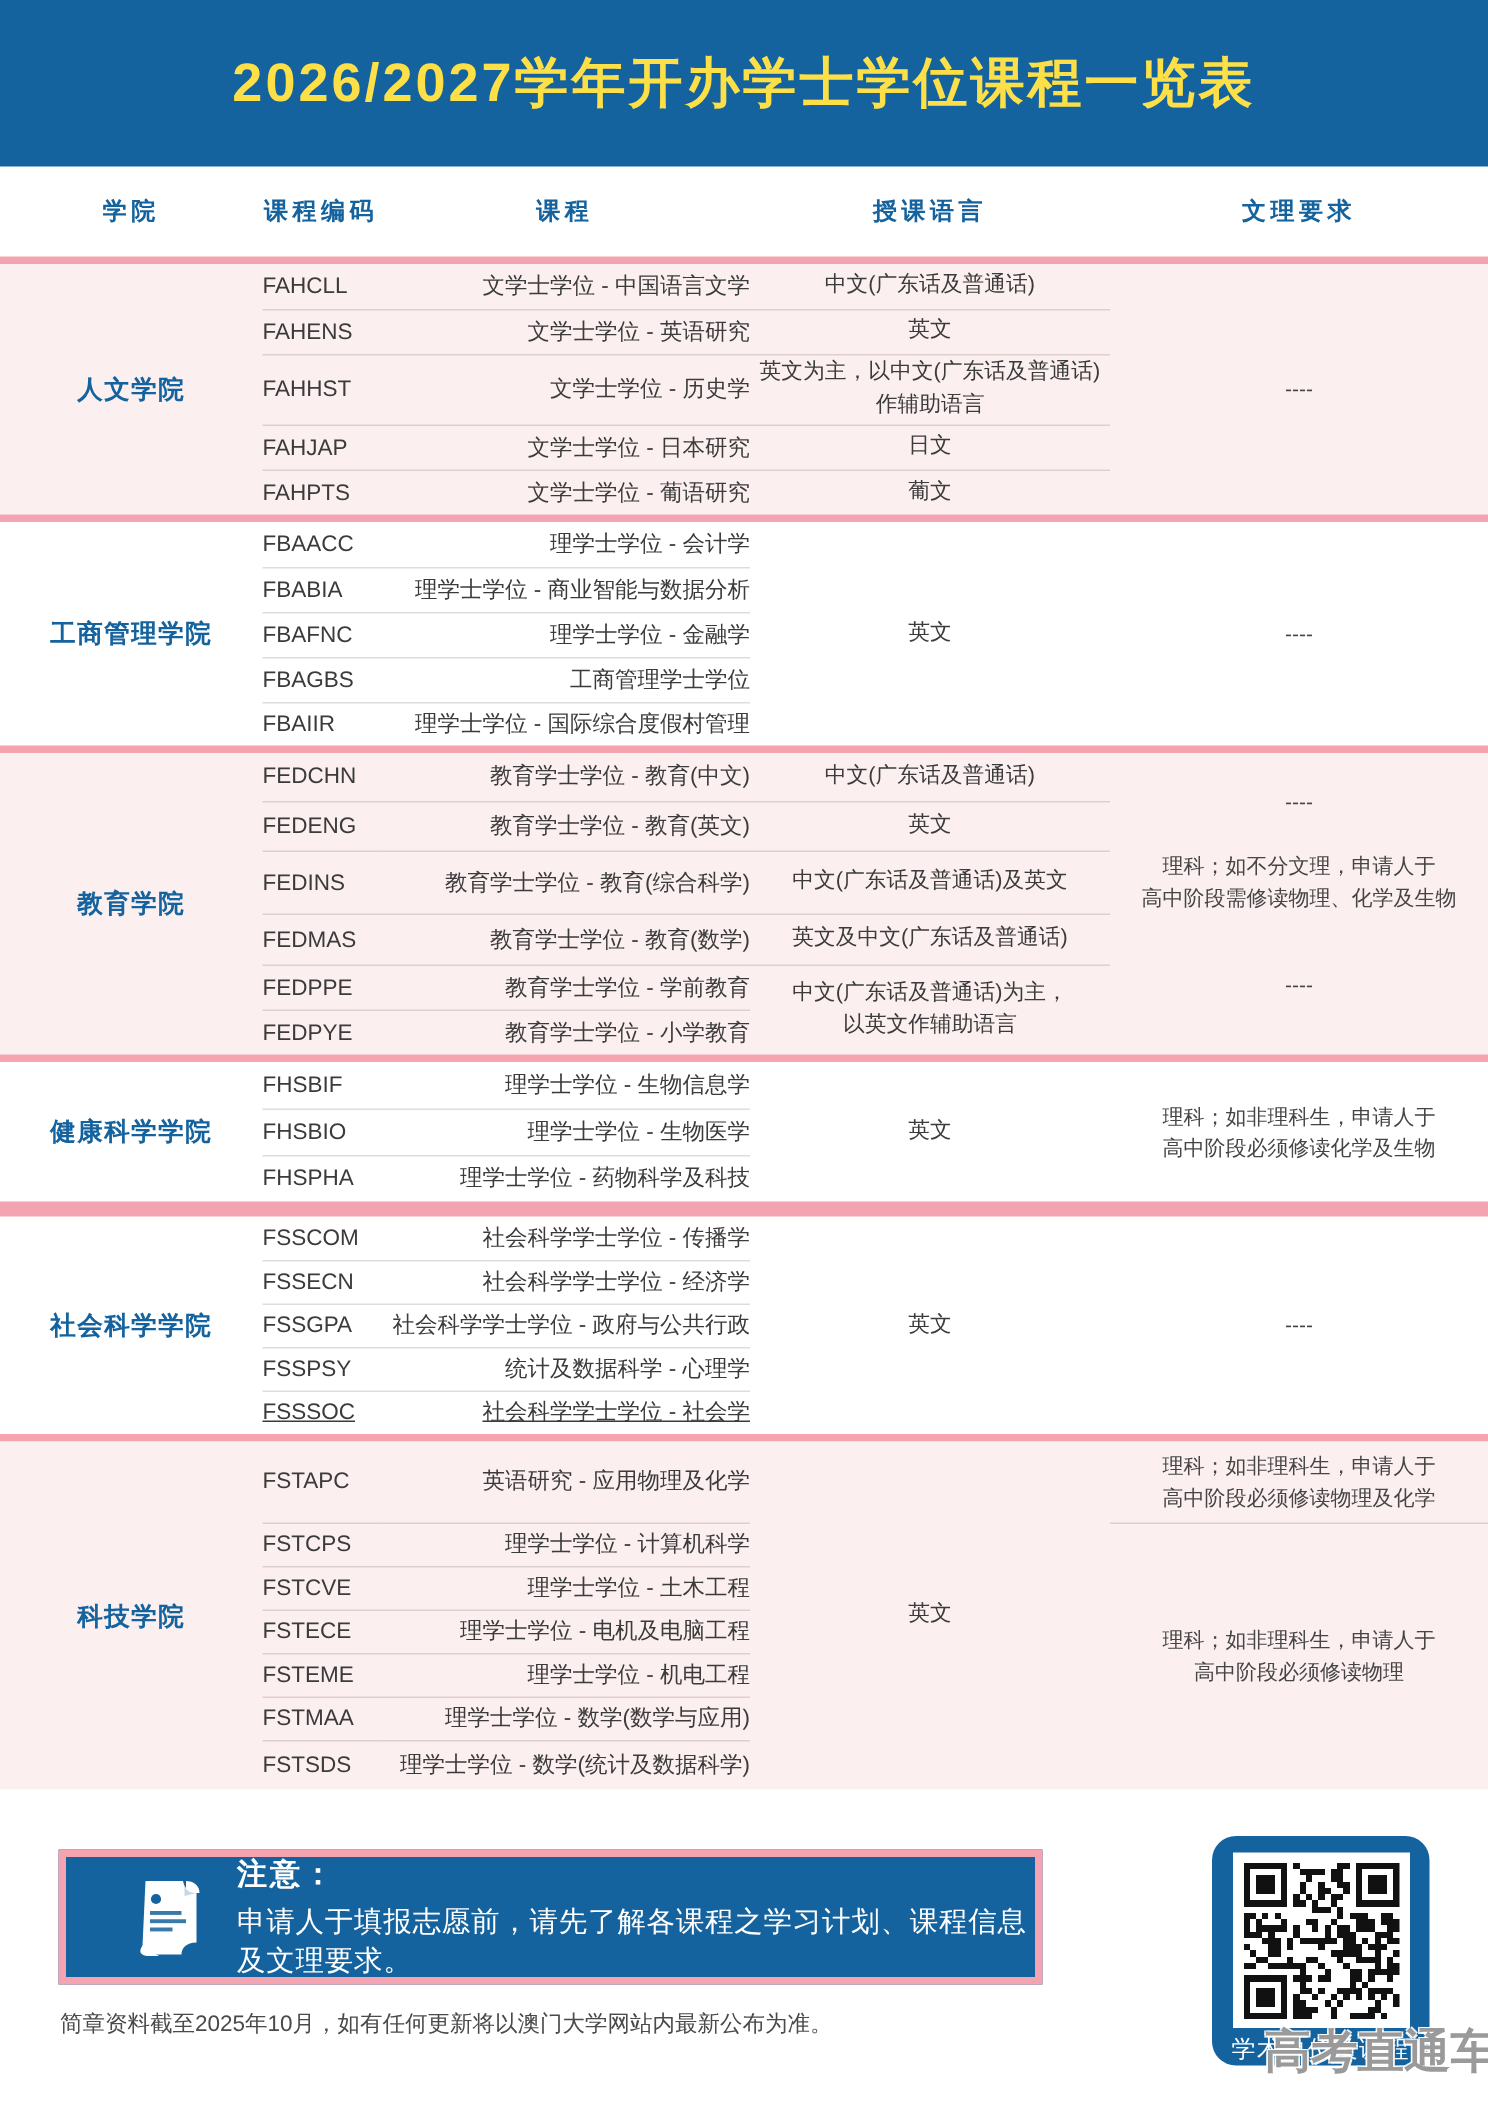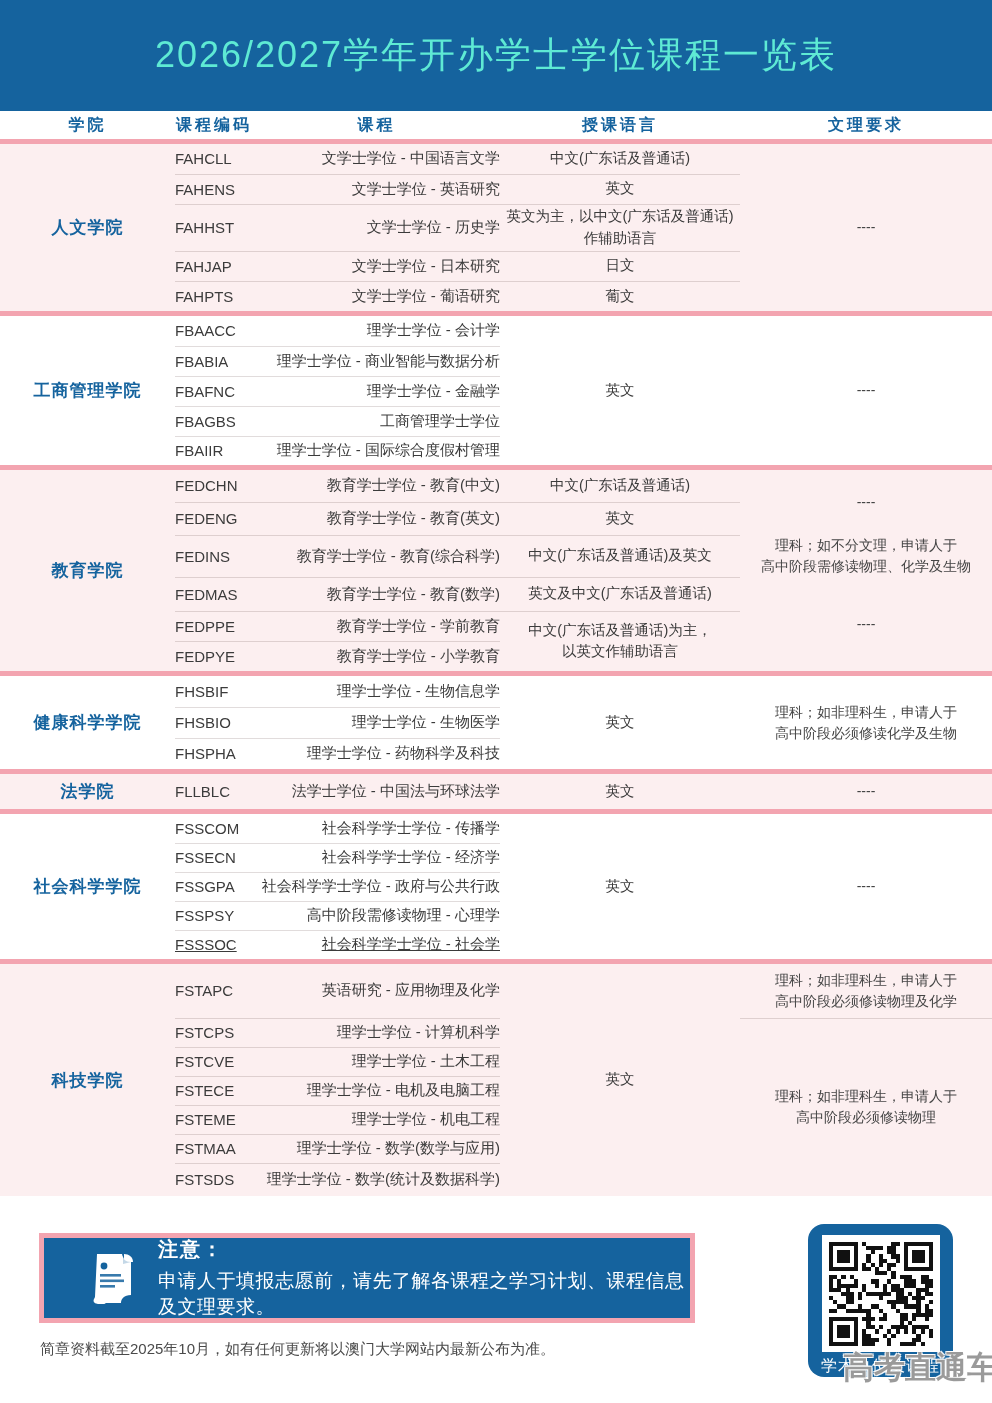--- a/index.html
+++ b/index.html
@@ -1,25 +1,25 @@
 <!DOCTYPE html>
 <html><head>
 <meta charset="utf-8">
 <style>
   html,body{margin:0;padding:0;background:#fff;}
   .page{position:relative;width:992px;height:1403px;background:#ffffff;overflow:hidden;
         font-family:"Liberation Sans","DejaVu Sans",sans-serif;color:#3b3b3b;}
   
   .banner{height:111px;background:#15639E;display:flex;align-items:center;justify-content:center;}
-  .banner h1{margin:0;color:#5eead4;font-size:36px;font-weight:normal;letter-spacing:2px;}
+  .banner h1{margin:0;color:#fde047;font-size:36px;font-weight:bold;letter-spacing:2px;}
   
   table{border-collapse:collapse;table-layout:fixed;width:992px;}
   th{color:#15639E;font-size:16px;font-weight:bold;letter-spacing:3px;text-align:center;
      white-space:nowrap;padding:0;}
-  #header-table tr{height:28px;}
+  #header-table tr{height:60px;}
   .divider{height:5px;background:#F3A4B0;}
   table.pink{background:#FCEFF0;}
   td{vertical-align:middle;font-size:15px;color:#3b3b3b;padding:0;}
   td.college{color:#15639E;font-weight:bold;font-size:17px;text-align:center;letter-spacing:1px;}
   td.code{text-align:left;}
   td.course{text-align:right;white-space:nowrap;}
   td.lang{text-align:center;white-space:pre-line;font-size:14.5px;line-height:1.45;}
   td.req{text-align:center;white-space:pre-line;font-size:14px;line-height:1.5;color:#454545;}
   td.sep{border-bottom:1px solid rgba(90,60,60,0.18);}
   
@@ -216,38 +216,20 @@
             <td class="code sep">FHSBIO</td>
             <td class="course sep">理学士学位 - 生物医学</td>
           </tr>
           <tr style="height: 31px;">
             <td class="code">FHSPHA</td>
             <td class="course">理学士学位 - 药物科学及科技</td>
           </tr>
         </tbody>
       </table>
       <div class="divider"></div>
-      <table class="sec pink">
-        <colgroup>
-          <col style="width: 175px;">
-          <col style="width: 78px;">
-          <col style="width: 247px;">
-          <col style="width: 240px;">
-          <col style="width: 252px;">
-        </colgroup>
-        <tbody>
-          <tr style="height: 35px;">
-            <td class="college" rowspan="1">法学院</td>
-            <td class="code">FLLBLC</td>
-            <td class="course">法学士学位 - 中国法与环球法学</td>
-            <td class="lang" rowspan="1">英文</td>
-            <td class="req" rowspan="1">----</td>
-          </tr>
-        </tbody>
-      </table>
       <div class="divider"></div>
       <table class="sec white">
         <colgroup>
           <col style="width: 175px;">
           <col style="width: 78px;">
           <col style="width: 247px;">
           <col style="width: 240px;">
           <col style="width: 252px;">
         </colgroup>
         <tbody>
@@ -261,21 +243,21 @@
           <tr style="height: 29px;">
             <td class="code sep">FSSECN</td>
             <td class="course sep">社会科学学士学位 - 经济学</td>
           </tr>
           <tr style="height: 29px;">
             <td class="code sep">FSSGPA</td>
             <td class="course sep">社会科学学士学位 - 政府与公共行政</td>
           </tr>
           <tr style="height: 29px;">
             <td class="code sep">FSSPSY</td>
-            <td class="course sep">高中阶段需修读物理 - 心理学</td>
+            <td class="course sep">统计及数据科学 - 心理学</td>
           </tr>
           <tr style="height: 29px; text-decoration: underline;">
             <td class="code">FSSSOC</td>
             <td class="course">社会科学学士学位 - 社会学</td>
           </tr>
         </tbody>
       </table>
       <div class="divider"></div>
       <table class="sec pink">
         <colgroup>

